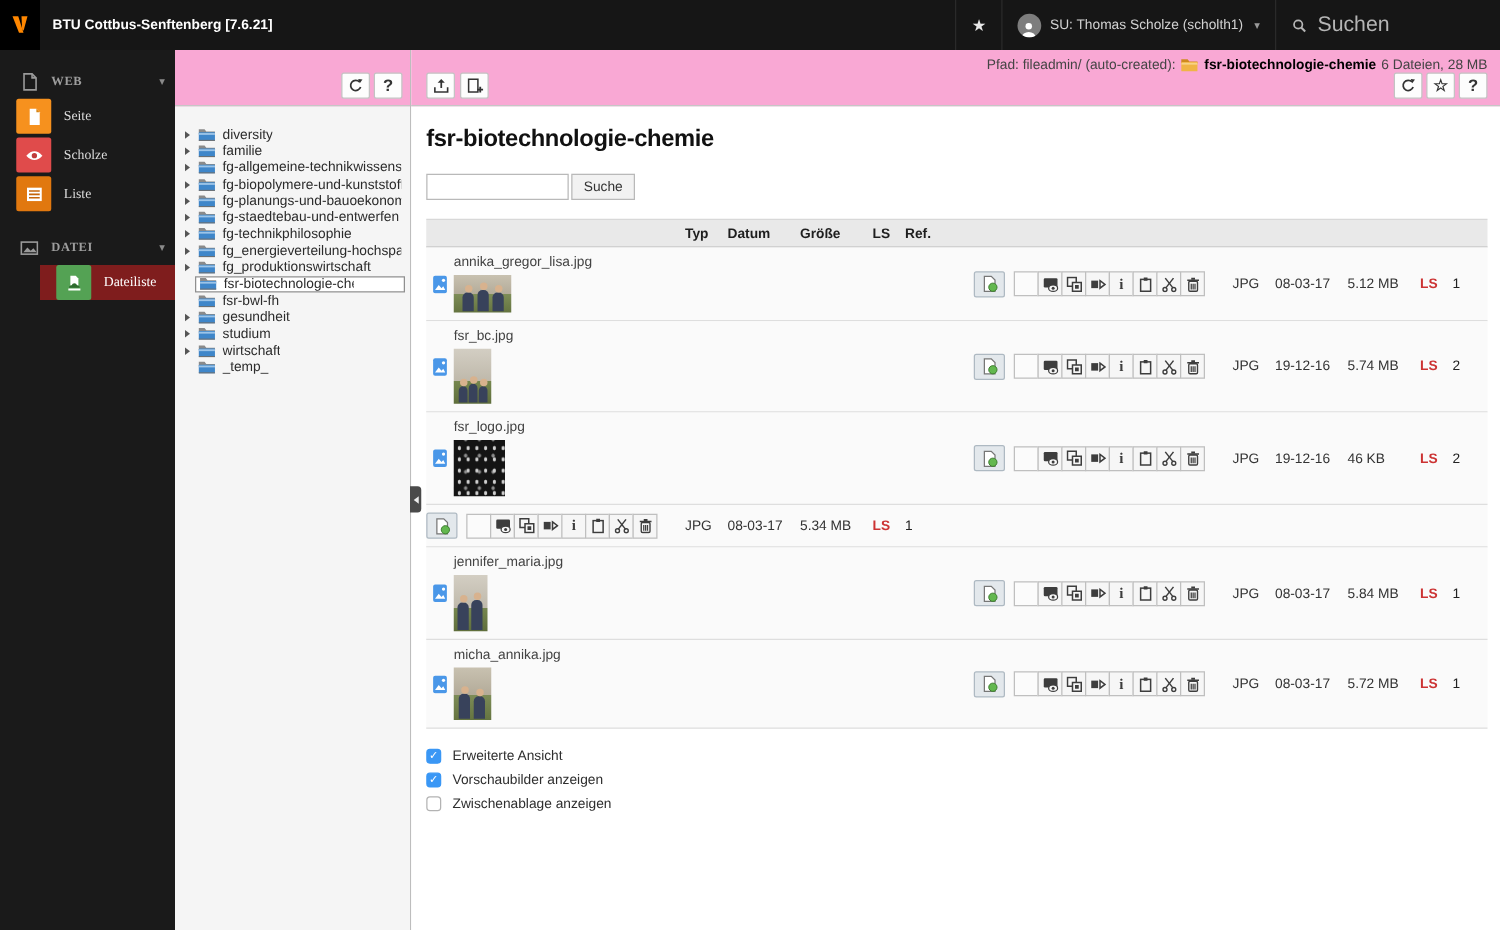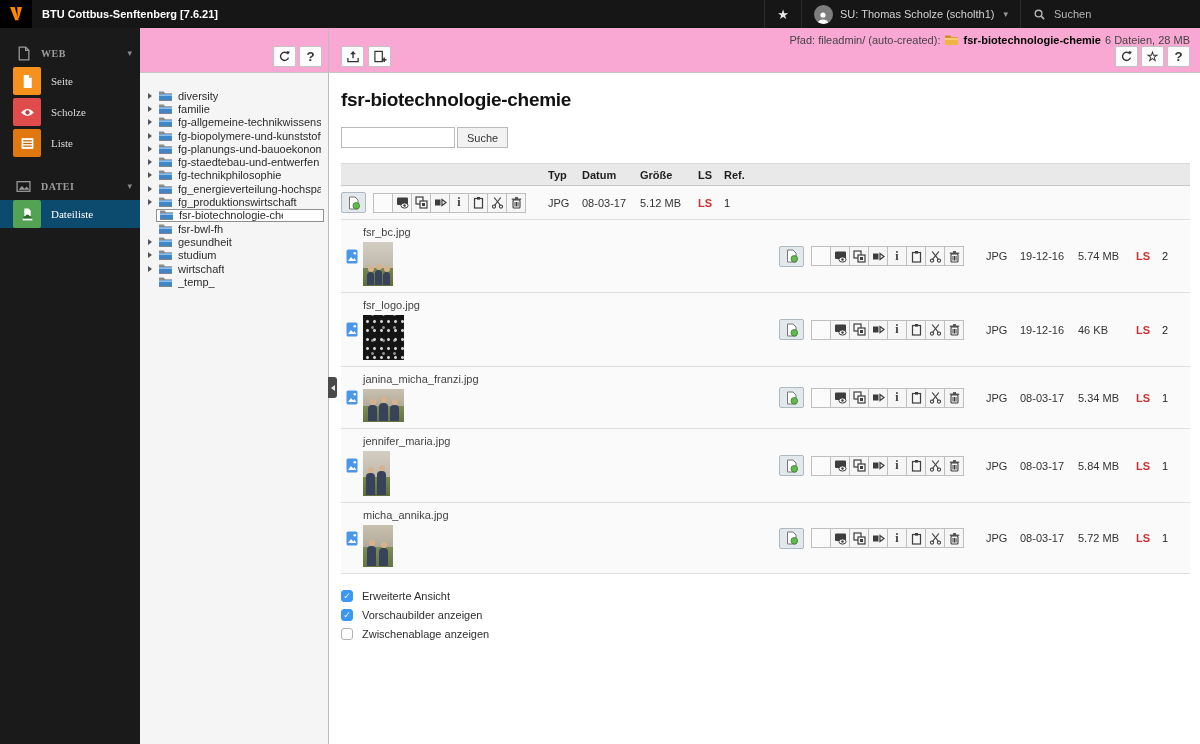--- a/index.html
+++ b/index.html
@@ -1,42 +1,42 @@
 <!DOCTYPE html>
 <html><head>
 <meta charset="utf-8">
 <style>
   * { box-sizing: border-box; margin: 0; padding: 0; }
   html,body { width:1200px; height:744px; overflow:hidden; }
   body { font-family:"Liberation Sans", sans-serif; font-size:11px; color:#333; background:#fff; }
 
   
-  .topbar { height:28px; background:#161616; display:flex; align-items:stretch; color:#ddd; }
+  .topbar { height:40px; background:#161616; display:flex; align-items:stretch; color:#ddd; }
   .tb-logo { width:32px; background:#000; display:flex; align-items:center; justify-content:center; }
   .tb-title { display:flex; align-items:center; padding-left:10px; font-weight:bold; color:#fff; flex:1; }
   .tb-right { display:flex; align-items:stretch; }
   .tb-item { display:flex; align-items:center; padding:0 12px; border-left:1px solid #2a2a2a; cursor:pointer; }
   .tb-star { color:#e8e8e8; font-size:13px; }
   .tb-user { gap:7px; color:#d2d2d2; }
   .tb-avatar { width:19px; height:19px; border-radius:50%; background:#7d7d7d; display:flex; align-items:end; justify-content:center; overflow:hidden; }
   .tb-caret { color:#9a9a9a; font-size:9px; margin-left:2px; }
   .tb-search { width:180px; gap:8px; color:#b5b5b5; }
-  .tb-search input { background:transparent; border:none; outline:none; color:#ccc; font-size:11px; width:110px; font-family:inherit; }
+  .tb-search input { background:transparent; border:none; outline:none; color:#ccc; font-size:17px; width:110px; font-family:inherit; }
   .tb-search input::placeholder { color:#b5b5b5; }
 
   
   .layout { display:flex; height:716px; }
 
   
   .mmenu { width:140px; background:#1a1a1a; flex:none; padding-top:8px;font-family:Liberation Serif, serif; }
   .mm-section-head { display:flex; align-items:center; height:22px; padding:0 8px 0 16px; margin-top:6px; }
   .mm-section-head .mm-cap { color:#9d9d9d; font-size:10px; font-weight:bold; letter-spacing:.5px; margin-left:10px; flex:1; }
   .mm-section-head .mm-caret { color:#8a8a8a; font-size:9px; }
   .mm-item { display:flex; align-items:center; height:28px; padding-left:13px; margin:3px 0; cursor:pointer; color:#dcdcdc; }
-  .mm-item.active { background:#0c4a6e; color:#fff; }
+  .mm-item.active { background:#7f1d1d; color:#fff;margin-left:32px; }
   .mm-ic { width:28px; height:28px; border-radius:2px; display:flex; align-items:center; justify-content:center; flex:none; }
   .mm-label { margin-left:10px; }
   .ic-seite { background:#f6911e; }
   .ic-anzeigen { background:#e04b4b; }
   .ic-liste { background:#e1780f; }
   .ic-dateiliste { background:#54a254; }
 
   
   .navframe { width:189px; flex:none; background:#f5f5f5; border-right:1px solid #bdbdbd; position:relative; display:flex; flex-direction:column; }
   .docheader { height:45px; background:#f9a8d4; border-bottom:1px solid #c6c6c6; position:relative; flex:none; }
@@ -503,20 +503,35 @@
         <div class="fhead">
           <span class="hspacer"></span>
           <span class="col typ">Typ</span>
           <span class="col datum">Datum</span>
           <span class="col size">Größe</span>
           <span class="col ls">LS</span>
           <span class="col ref">Ref.</span>
         </div>
 
         <div class="frow">
+          <div class="fleft">
+            <span class="ficell">
+                <svg width="12" height="15" viewBox="0 0 12 15">
+                  <use href="#i-file-img"></use>
+                </svg>
+              </span>
+            <div class="fmain">
+              <a class="fname">annika_gregor_lisa.jpg</a>
+              <div class="thumb bg-outdoor" style="width:46px;height:30px">
+                  <i class="pp" style="left:7px;width:9px;height:15px"></i>
+                  <i class="pp" style="left:19px;width:9px;height:17px"></i>
+                  <i class="pp" style="left:31px;width:9px;height:15px"></i>
+                </div>
+            </div>
+          </div>
           <div class="factions">
             <button class="btn-sel">
                 <svg width="14" height="14" viewBox="0 0 14 14">
                   <use href="#i-sel"></use>
                 </svg>
               </button>
             <span class="btn-group">
               <button class="gbtn dis"></button>
               <button class="gbtn">
                   <svg width="13" height="13" viewBox="0 0 13 13">
@@ -682,35 +697,20 @@
             </span>
           </div>
           <span class="col typ">JPG</span>
           <span class="col datum">19-12-16</span>
           <span class="col size">46 KB</span>
           <span class="col ls"><a class="ls-link">LS</a></span>
           <span class="col ref"><a class="ref-val">2</a></span>
         </div>
 
         <div class="frow">
-          <div class="fleft">
-            <span class="ficell">
-                <svg width="12" height="15" viewBox="0 0 12 15">
-                  <use href="#i-file-img"></use>
-                </svg>
-              </span>
-            <div class="fmain">
-              <a class="fname">janina_micha_franzi.jpg</a>
-              <div class="thumb bg-outdoor" style="width:41px;height:33px">
-                  <i class="pp" style="left:5px;width:9px;height:16px"></i>
-                  <i class="pp" style="left:16px;width:9px;height:18px"></i>
-                  <i class="pp" style="left:27px;width:9px;height:16px"></i>
-                </div>
-            </div>
-          </div>
           <div class="factions">
             <button class="btn-sel">
                 <svg width="14" height="14" viewBox="0 0 14 14">
                   <use href="#i-sel"></use>
                 </svg>
               </button>
             <span class="btn-group">
               <button class="gbtn dis"></button>
               <button class="gbtn">
                   <svg width="13" height="13" viewBox="0 0 13 13">

